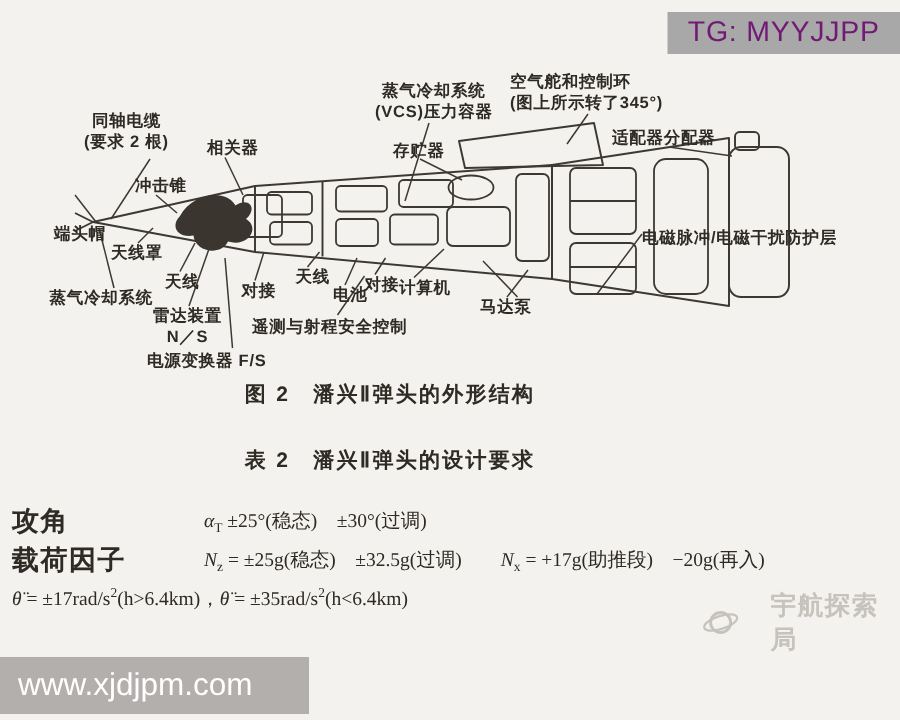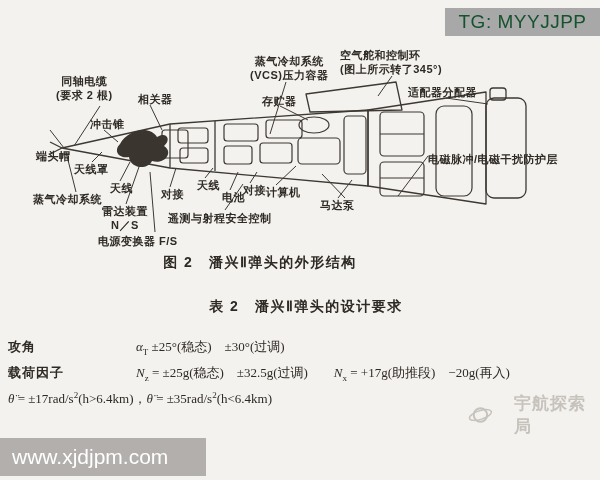--- a/index.html
+++ b/index.html
@@ -7,21 +7,21 @@
     position:relative;
     width:600px;height:480px;
     overflow:hidden;
     background:var(--page_bg,#f4f2ef);
     font-family:"Liberation Sans",sans-serif;
     color:var(--ink,#2e2a24);
   }
   .banner-top{
     position:absolute;left:445px;top:8px;width:155px;height:28px;
     background:var(--banner_bg,#a8a8a8);
-    color:#14532d;font-size:19px;letter-spacing:.5px;
+    color:#701a75;font-size:19px;letter-spacing:.5px;
     display:flex;align-items:center;justify-content:center;
   }
   .banner-bottom{
     position:absolute;left:0;top:438px;width:206px;height:38px;
     background:var(--banner_bottom_bg,#b2afac);
     color:#fff;font-size:21px;
     display:flex;align-items:center;
     padding-left:12px;box-sizing:border-box;
   }
   #diagram{position:absolute;left:0;top:46px;width:600px;height:206px;}
@@ -31,26 +31,26 @@
     font-size:11px;font-weight:700;line-height:1.3;
     letter-spacing:.5px;white-space:pre-line;
     color:var(--ink,#2e2a24);
   }
   .caption{
     position:absolute;left:0;width:520px;text-align:center;
     font-size:14px;font-weight:700;letter-spacing:1.5px;
     color:var(--ink,#2e2a24);
   }
   #caption-fig{top:254px;}
-  #caption-table{top:298px;padding-left:46px;}
+  #caption-table{top:298px;}
   #spec-table{position:absolute;left:8px;top:334px;width:592px;}
   .spec-row{display:flex;align-items:center;height:26px;}
   .spec-label{
     width:128px;flex:none;
-    font-size:13px;font-weight:700;letter-spacing:1px;
+    font-size:18px;font-weight:700;letter-spacing:1px;
   }
   .spec-value{
     font-family:"Liberation Serif",serif;
     font-size:13px;white-space:pre;
   }
   .spec-value i{font-style:italic;}
   .spec-value sub,.spec-value sup{font-size:9px;}
   .watermark{
     position:absolute;left:468px;top:392px;
     display:flex;align-items:center;gap:21px;

